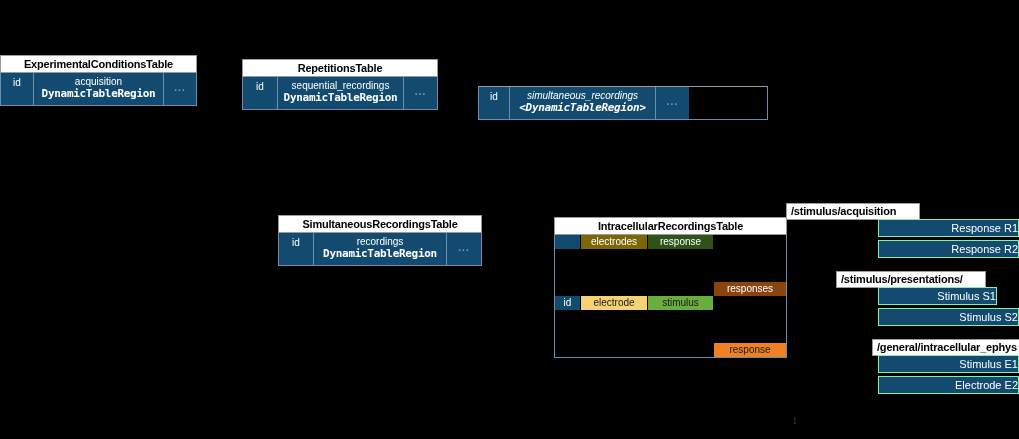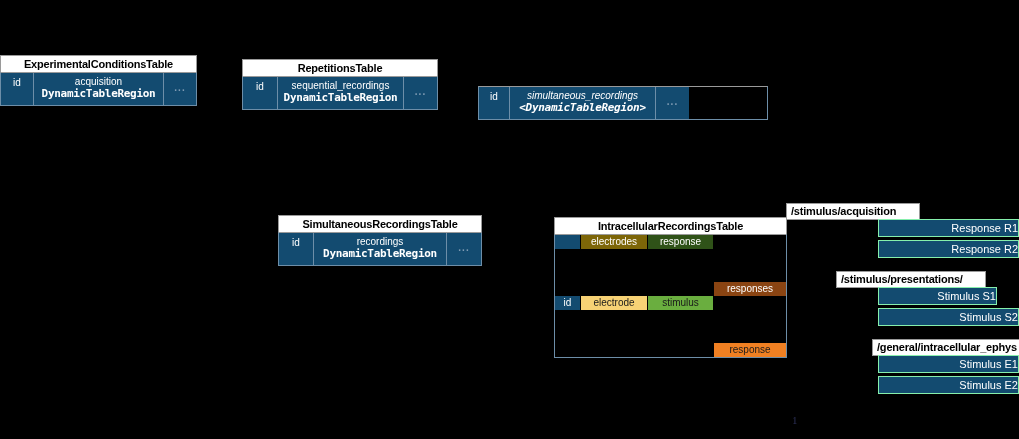--- a/index.html
+++ b/index.html
@@ -172,15 +172,15 @@
       </div>
     </div>
     <div class="group-label" style="position: absolute; left: 786px; top: 203px; width: 124px;">/stimulus/acquisition</div>
     <div class="group-bar" style="position: absolute; left: 878px; top: 219px; width: 141px;">Response R1</div>
     <div class="group-bar" style="position: absolute; left: 878px; top: 240px; width: 141px;">Response R2</div>
     <div class="group-label" style="position: absolute; left: 836px; top: 271px; width: 140px;">/stimulus/presentations/</div>
     <div class="group-bar" style="position: absolute; left: 878px; top: 287px; width: 119px;">Stimulus S1</div>
     <div class="group-bar" style="position: absolute; left: 878px; top: 308px; width: 141px;">Stimulus S2</div>
     <div class="group-label" style="position: absolute; left: 856px; top: 339px; width: 161px; margin-left: 16px;">/general/intracellular_ephys</div>
     <div class="group-bar" style="position: absolute; left: 878px; top: 355px; width: 141px;">Stimulus E1</div>
-    <div class="group-bar" style="position: absolute; left: 878px; top: 376px; width: 141px;">Stimulus E2</div>
+    <div class="group-bar" style="position: absolute; left: 878px; top: 376px; width: 141px;">Electrode E2</div>
     <div class="page-number" style="left: 792px; top: 414px;">1</div>
   </div>
 
 </body></html>

